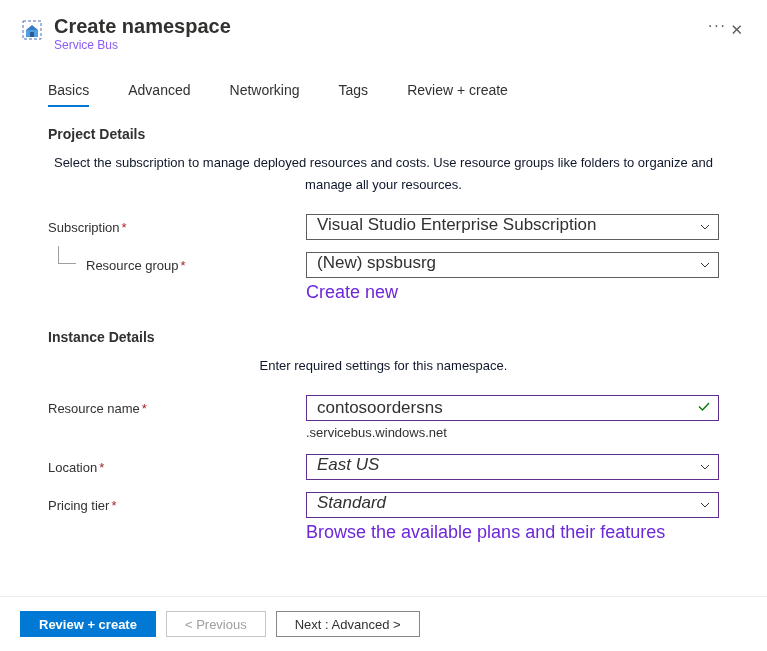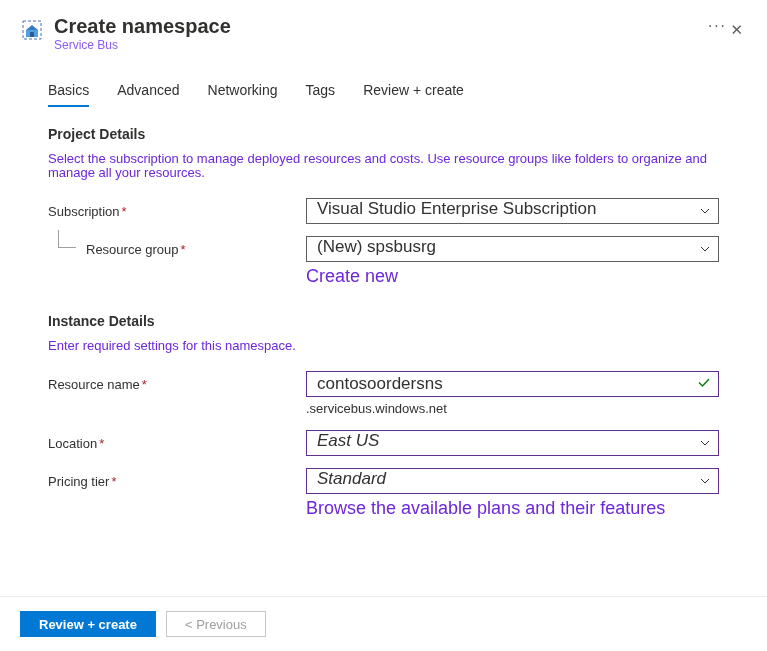--- a/index.html
+++ b/index.html
@@ -48,21 +48,21 @@
     .close {
       margin-left: auto;
       color: #605e5c;
       cursor: pointer;
       font-size: 15px;
       padding: 4px;
       line-height: 24px;
     }
     .tabs {
       display: flex;
-      gap: 28px;
+      gap: 39px;
       padding: 22px 48px 0 48px;
       border-bottom: none;
     }
     .tab {
       padding-bottom: 8px;
       cursor: pointer;
       color: #323130;
       font-size: 14px;
       position: relative;
     }
@@ -82,23 +82,24 @@
       padding: 20px 48px 0 48px;
     }
     .section-heading {
       font-weight: 600;
       font-size: 14px;
       margin-bottom: 10px;
       color: #323130;
     }
     .section-desc {
       font-size: 13px;
-      color: #6d28d9;
+      color: #0f172a;
       margin-bottom: 18px;
-      line-height: 14px;
+      line-height: 22px;
+      text-align: center;
     }
     .form-row {
       display: flex;
       align-items: flex-start;
       margin-bottom: 12px;
     }
     .form-row.indented .label {
       padding-left: 38px;
       position: relative;
     }
@@ -325,13 +326,14 @@
       </div>
       <a class="link">Browse the available plans and their features</a>
     </div>
   </div>
 
 </div>
 
 <div class="footer">
   <button class="btn primary">Review + create</button>
   <button class="btn disabled">&lt; Previous</button>
+  <button class="btn">Next : Advanced &gt;</button>
 </div>
 
 </body></html>

